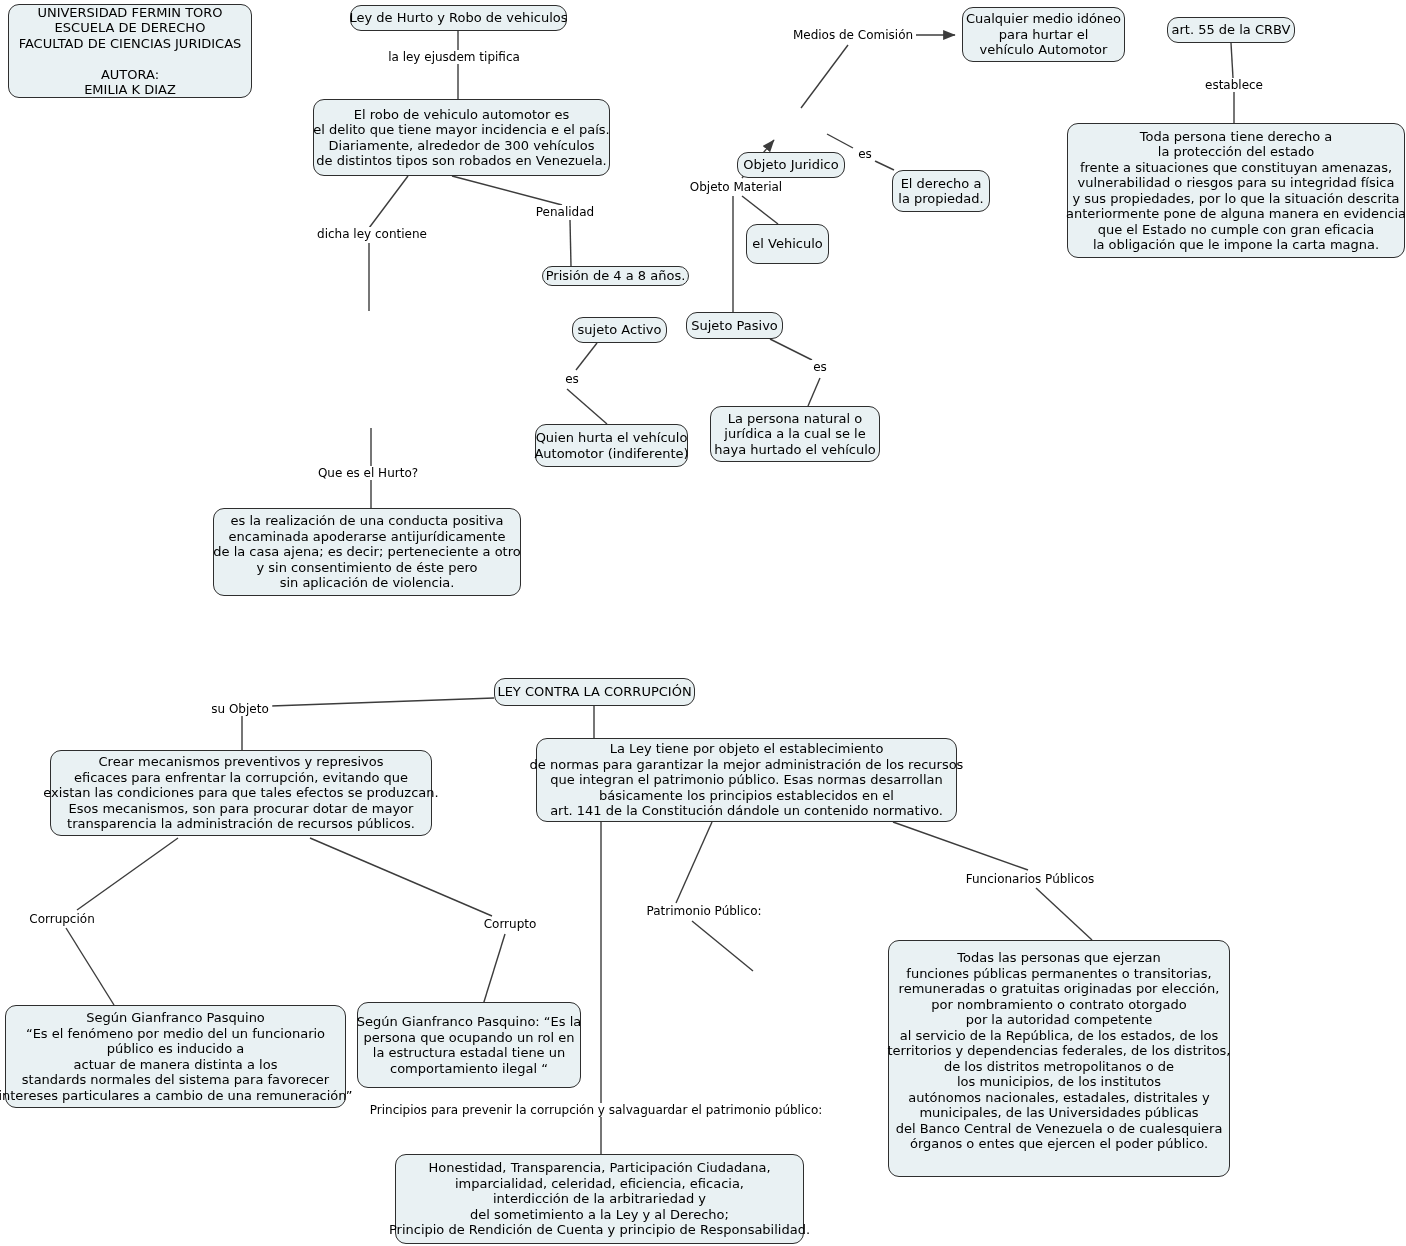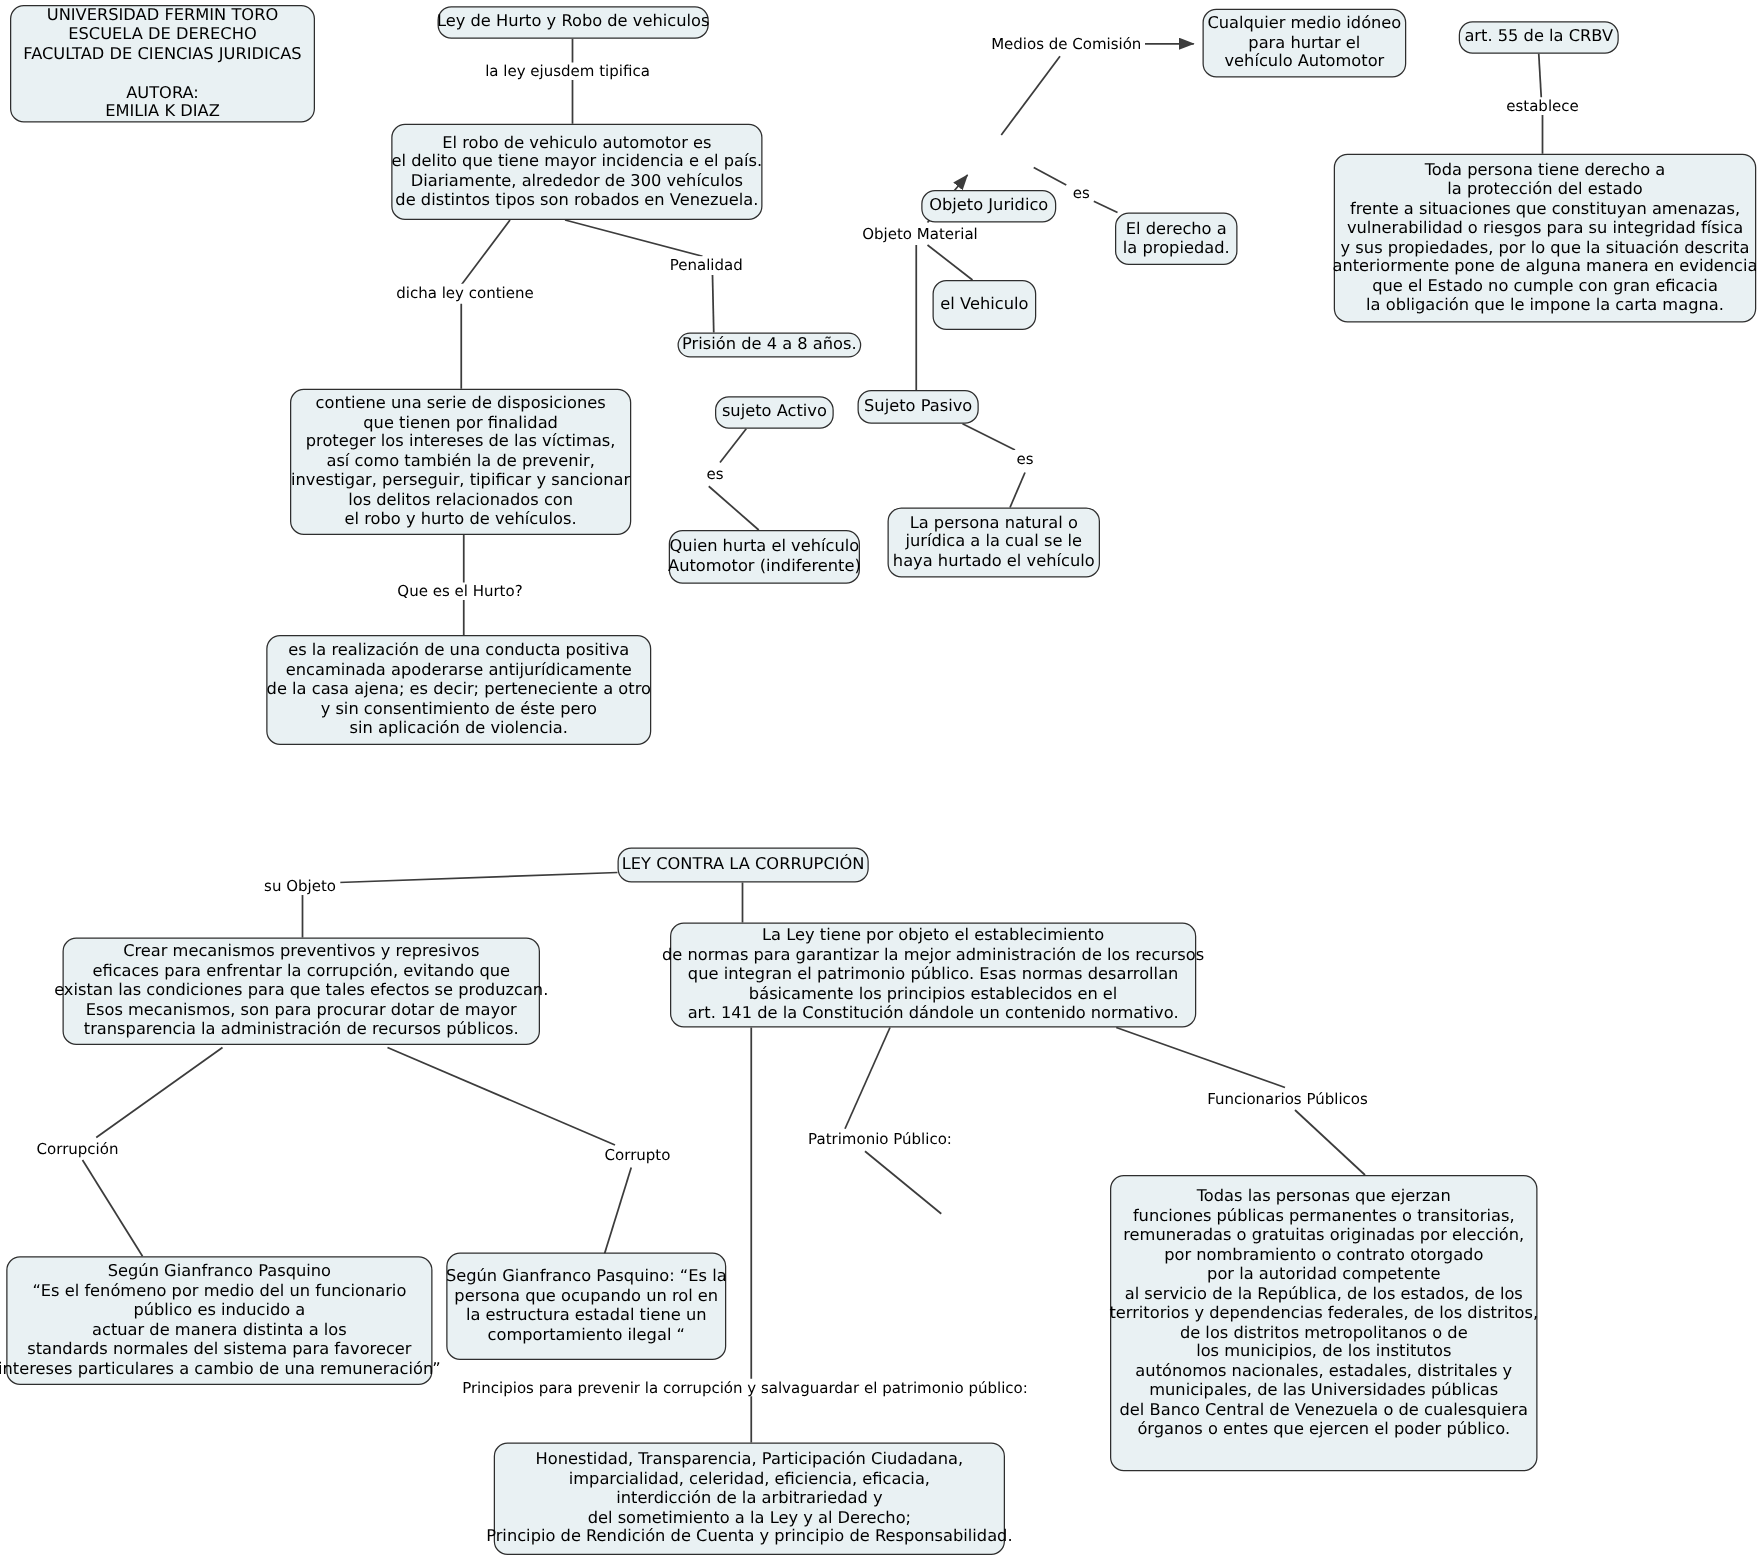--- a/index.html
+++ b/index.html
@@ -79,27 +79,20 @@
 FACULTAD DE CIENCIAS JURIDICAS
 
 AUTORA:
 EMILIA K DIAZ</div>
   <div class="node" style="left:350px; top:5px; width:217px; height:26px;">Ley de Hurto y Robo de vehiculos</div>
   <div class="node" style="left:313px; top:99px; width:297px; height:77px;">El robo de vehiculo automotor es
 el delito que tiene mayor incidencia e el país.
 Diariamente, alrededor de 300 vehículos
 de distintos tipos son robados en Venezuela.</div>
   <div class="node" style="left:498px; top:266px; width:147px; height:20px;margin-left:44px;">Prisión de 4 a 8 años.</div>
-  <div class="node" style="left:232px; top:311px; width:273px; height:117px;">contiene una serie de disposiciones
-que tienen por finalidad
-proteger los intereses de las víctimas,
-así como también la de prevenir,
-investigar, perseguir, tipificar y sancionar
-los delitos relacionados con
-el robo y hurto de vehículos.</div>
   <div class="node" style="left:213px; top:508px; width:308px; height:88px;">es la realización de una conducta positiva
 encaminada apoderarse antijurídicamente
 de la casa ajena; es decir; perteneciente a otro
 y sin consentimiento de éste pero
 sin aplicación de violencia.</div>
   <div class="node" style="left:572px; top:317px; width:95px; height:26px;">sujeto Activo</div>
   <div class="node" style="left:686px; top:312px; width:97px; height:27px;">Sujeto Pasivo</div>
   <div class="node" style="left:535px; top:424px; width:153px; height:43px;">Quien hurta el vehículo
 Automotor (indiferente)</div>
   <div class="node" style="left:710px; top:406px; width:170px; height:56px;">La persona natural o

